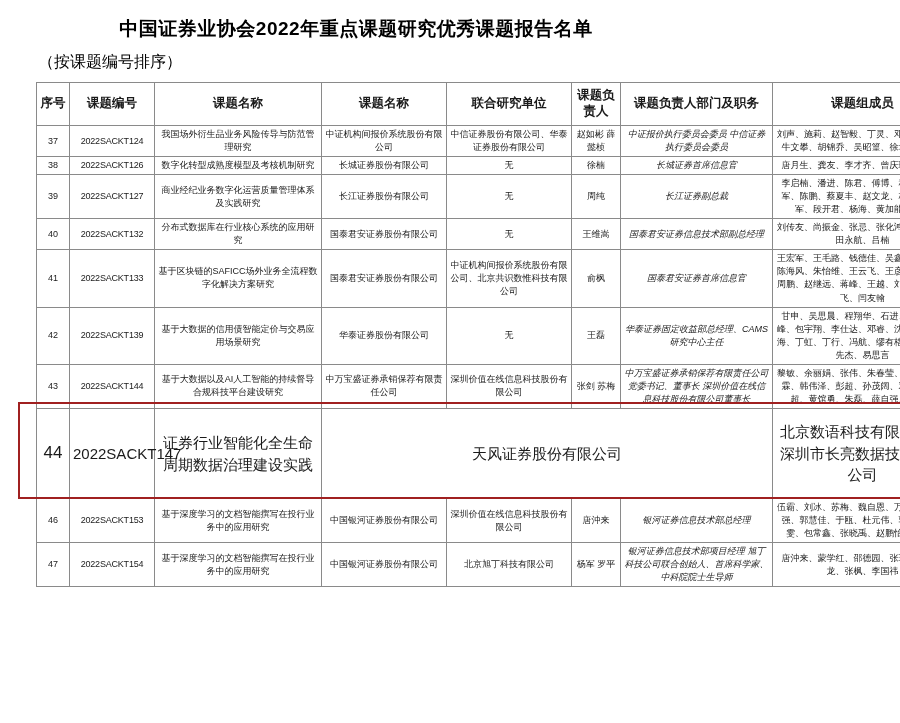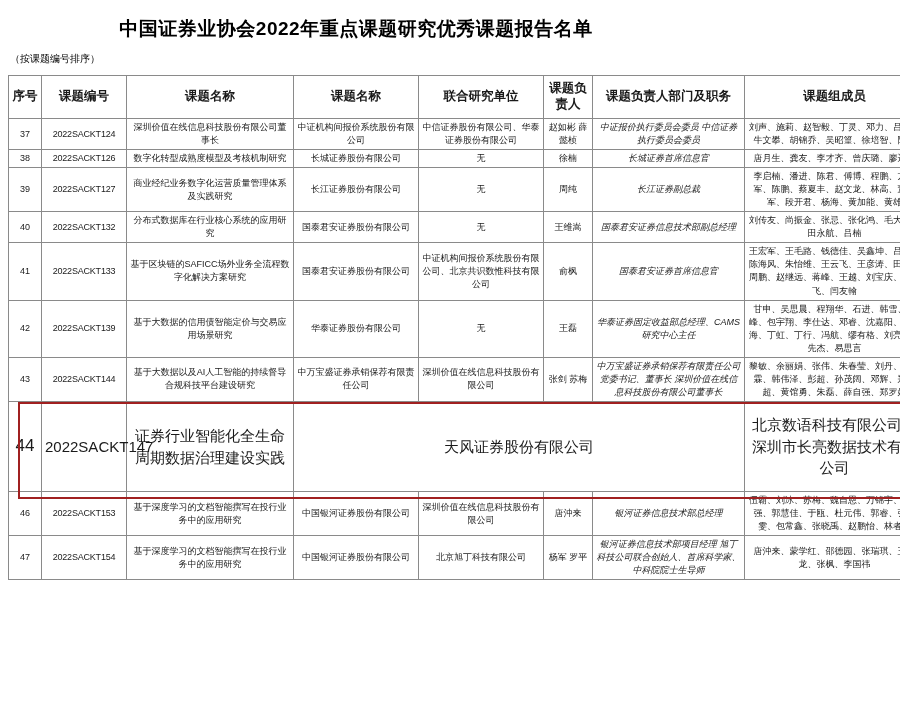--- a/index.html
+++ b/index.html
@@ -12,33 +12,33 @@
     height: 723px;
     font-family: "Liberation Sans", "DejaVu Sans", sans-serif;
     color: #111111;
     overflow: hidden;
   }
   .page {
     width: 712px;
     height: 723px;
     position: relative;
     box-sizing: border-box;
-    padding: 0 8px;
+    padding: 0 36px;
   }
   .doc-title {
     text-align: center;
     font-size: 19px;
     font-weight: bold;
     letter-spacing: 0.5px;
     padding-top: 16px;
     padding-bottom: 10px;
     color: #000;
   }
   .doc-subtitle {
-    font-size: 10px;
+    font-size: 16px;
     color: #000;
     padding-left: 2px;
     padding-bottom: 9px;
   }
   table.main {
     border-collapse: collapse;
     width: 860px;
     table-layout: fixed;
   }
   table.main th, table.main td {
@@ -107,21 +107,21 @@
         <th style="width:42px">课题负责人</th>
         <th style="width:145px">课题负责人部门及职务</th>
         <th style="width:173px">课题组成员</th>
       </tr>
     </thead>
     <tbody>
 
       <tr>
         <td class="col-seq">37</td>
         <td class="col-code">2022SACKT124</td>
-        <td class="col-name">深圳价值在线信息科技股份有限公司董事长</td>
+        <td class="col-name">我国场外衍生品业务风险传导与防范管理研究</td>
         <td class="col-org">中证机构间报价系统股份有限公司</td>
         <td class="col-joint">中信证券股份有限公司、华泰证券股份有限公司</td>
         <td class="col-leader">赵如彬 薛懿桢</td>
         <td class="col-dept">中证报价执行委员会委员
 中信证券执行委员会委员</td>
         <td class="col-members">刘声、施莉、赵智毅、丁灵、邓力、吕阳、牛文攀、胡锦乔、吴昭篁、徐培智、陶倩</td>
       </tr>
 
       <tr>
         <td class="col-seq">38</td>

